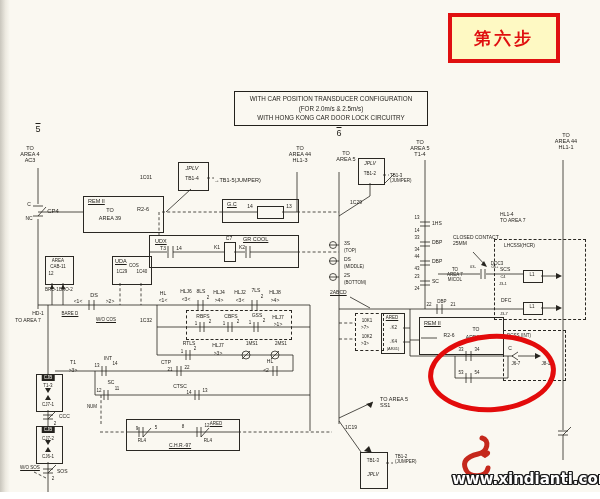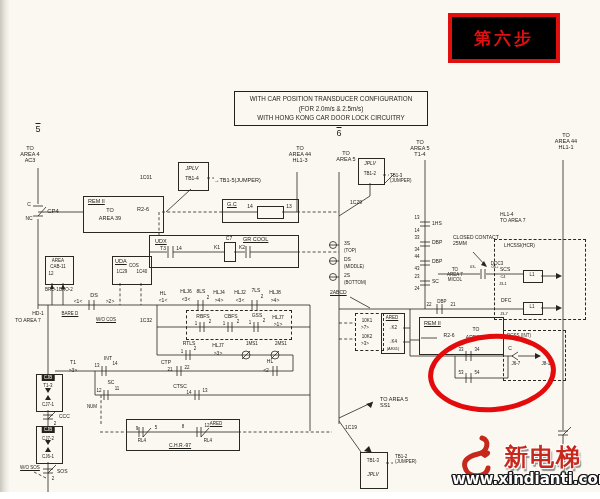--- a/index.html
+++ b/index.html
@@ -18,21 +18,21 @@
   .lb.it{font-style:italic;}
   .lb.ov{text-decoration:overline;}
   .lb.inv{background:#24221d;color:#f7f5ee;padding:0 2px;line-height:1.3;}
   .bx{position:absolute;border:1px solid #2a2823;}
   .bx.d{border:1px dashed #2a2823;}
   .title-box{position:absolute;left:234px;top:91px;width:192px;height:33px;z-index:3;
       border:1.5px solid #23211c;display:flex;flex-direction:column;justify-content:center;
       align-items:center;font-size:6.3px;line-height:1.5;color:#201e19;text-align:center;
       background:rgba(250,248,241,.6);}
   .step-box{position:absolute;left:448px;top:13px;width:104px;height:42px;z-index:6;
-      border:4px solid #e01010;background:#000000;display:flex;align-items:center;
+      border:4px solid #e01010;background:#fef9c3;display:flex;align-items:center;
       justify-content:center;font-size:17px;font-weight:bold;letter-spacing:3px;
       color:#e01010;font-family:"DejaVu Sans",sans-serif;}
   .hl-ellipse{position:absolute;left:428px;top:334px;width:118px;height:68px;z-index:5;
       border:5px solid #e30b0b;border-radius:50%;transform:rotate(-4deg);}
   .wm{position:absolute;left:452px;top:430px;width:148px;height:64px;z-index:7;}
   .wm .cn{position:absolute;left:52px;top:11px;font-size:24px;font-weight:bold;
       color:#c8281c;font-family:"DejaVu Sans",sans-serif;letter-spacing:2px;
       text-shadow:-1px -1px 0 #fff,1px -1px 0 #fff,-1px 1px 0 #fff,1px 1px 0 #fff,2px 3px 1px rgba(90,90,90,.65);}
   .wm .url{position:absolute;left:0px;top:40px;width:148px;text-align:center;
       font-size:15px;font-weight:bold;color:#ffffff;font-family:"DejaVu Sans",sans-serif;
@@ -350,15 +350,14 @@
   <span>第六步</span>
 </div>
 
 <div class="hl-ellipse" style="border-color: rgb(227, 11, 11);"></div>
 
 <div class="wm">
   <svg width="48" height="52" viewBox="0 0 48 52">
     <path d="M30 6 C38 8 36 20 26 22 C14 25 10 30 14 38 C18 46 34 46 36 36" stroke="#c5281c" stroke-width="5" fill="none" stroke-linecap="round"></path>
     <path d="M33 20 c2 -3 6 -1 5 2 c-1 2 -5 4 -5 4 c0 0 -4 -2 -5 -4 c-1 -3 3 -5 5 -2" fill="#c5281c"></path>
   </svg>
-  <span class="cn" style="color: rgb(200, 40, 28);">新电梯</span>
   <span class="url">www.xindianti.com</span>
 </div>
 
 </body></html>

